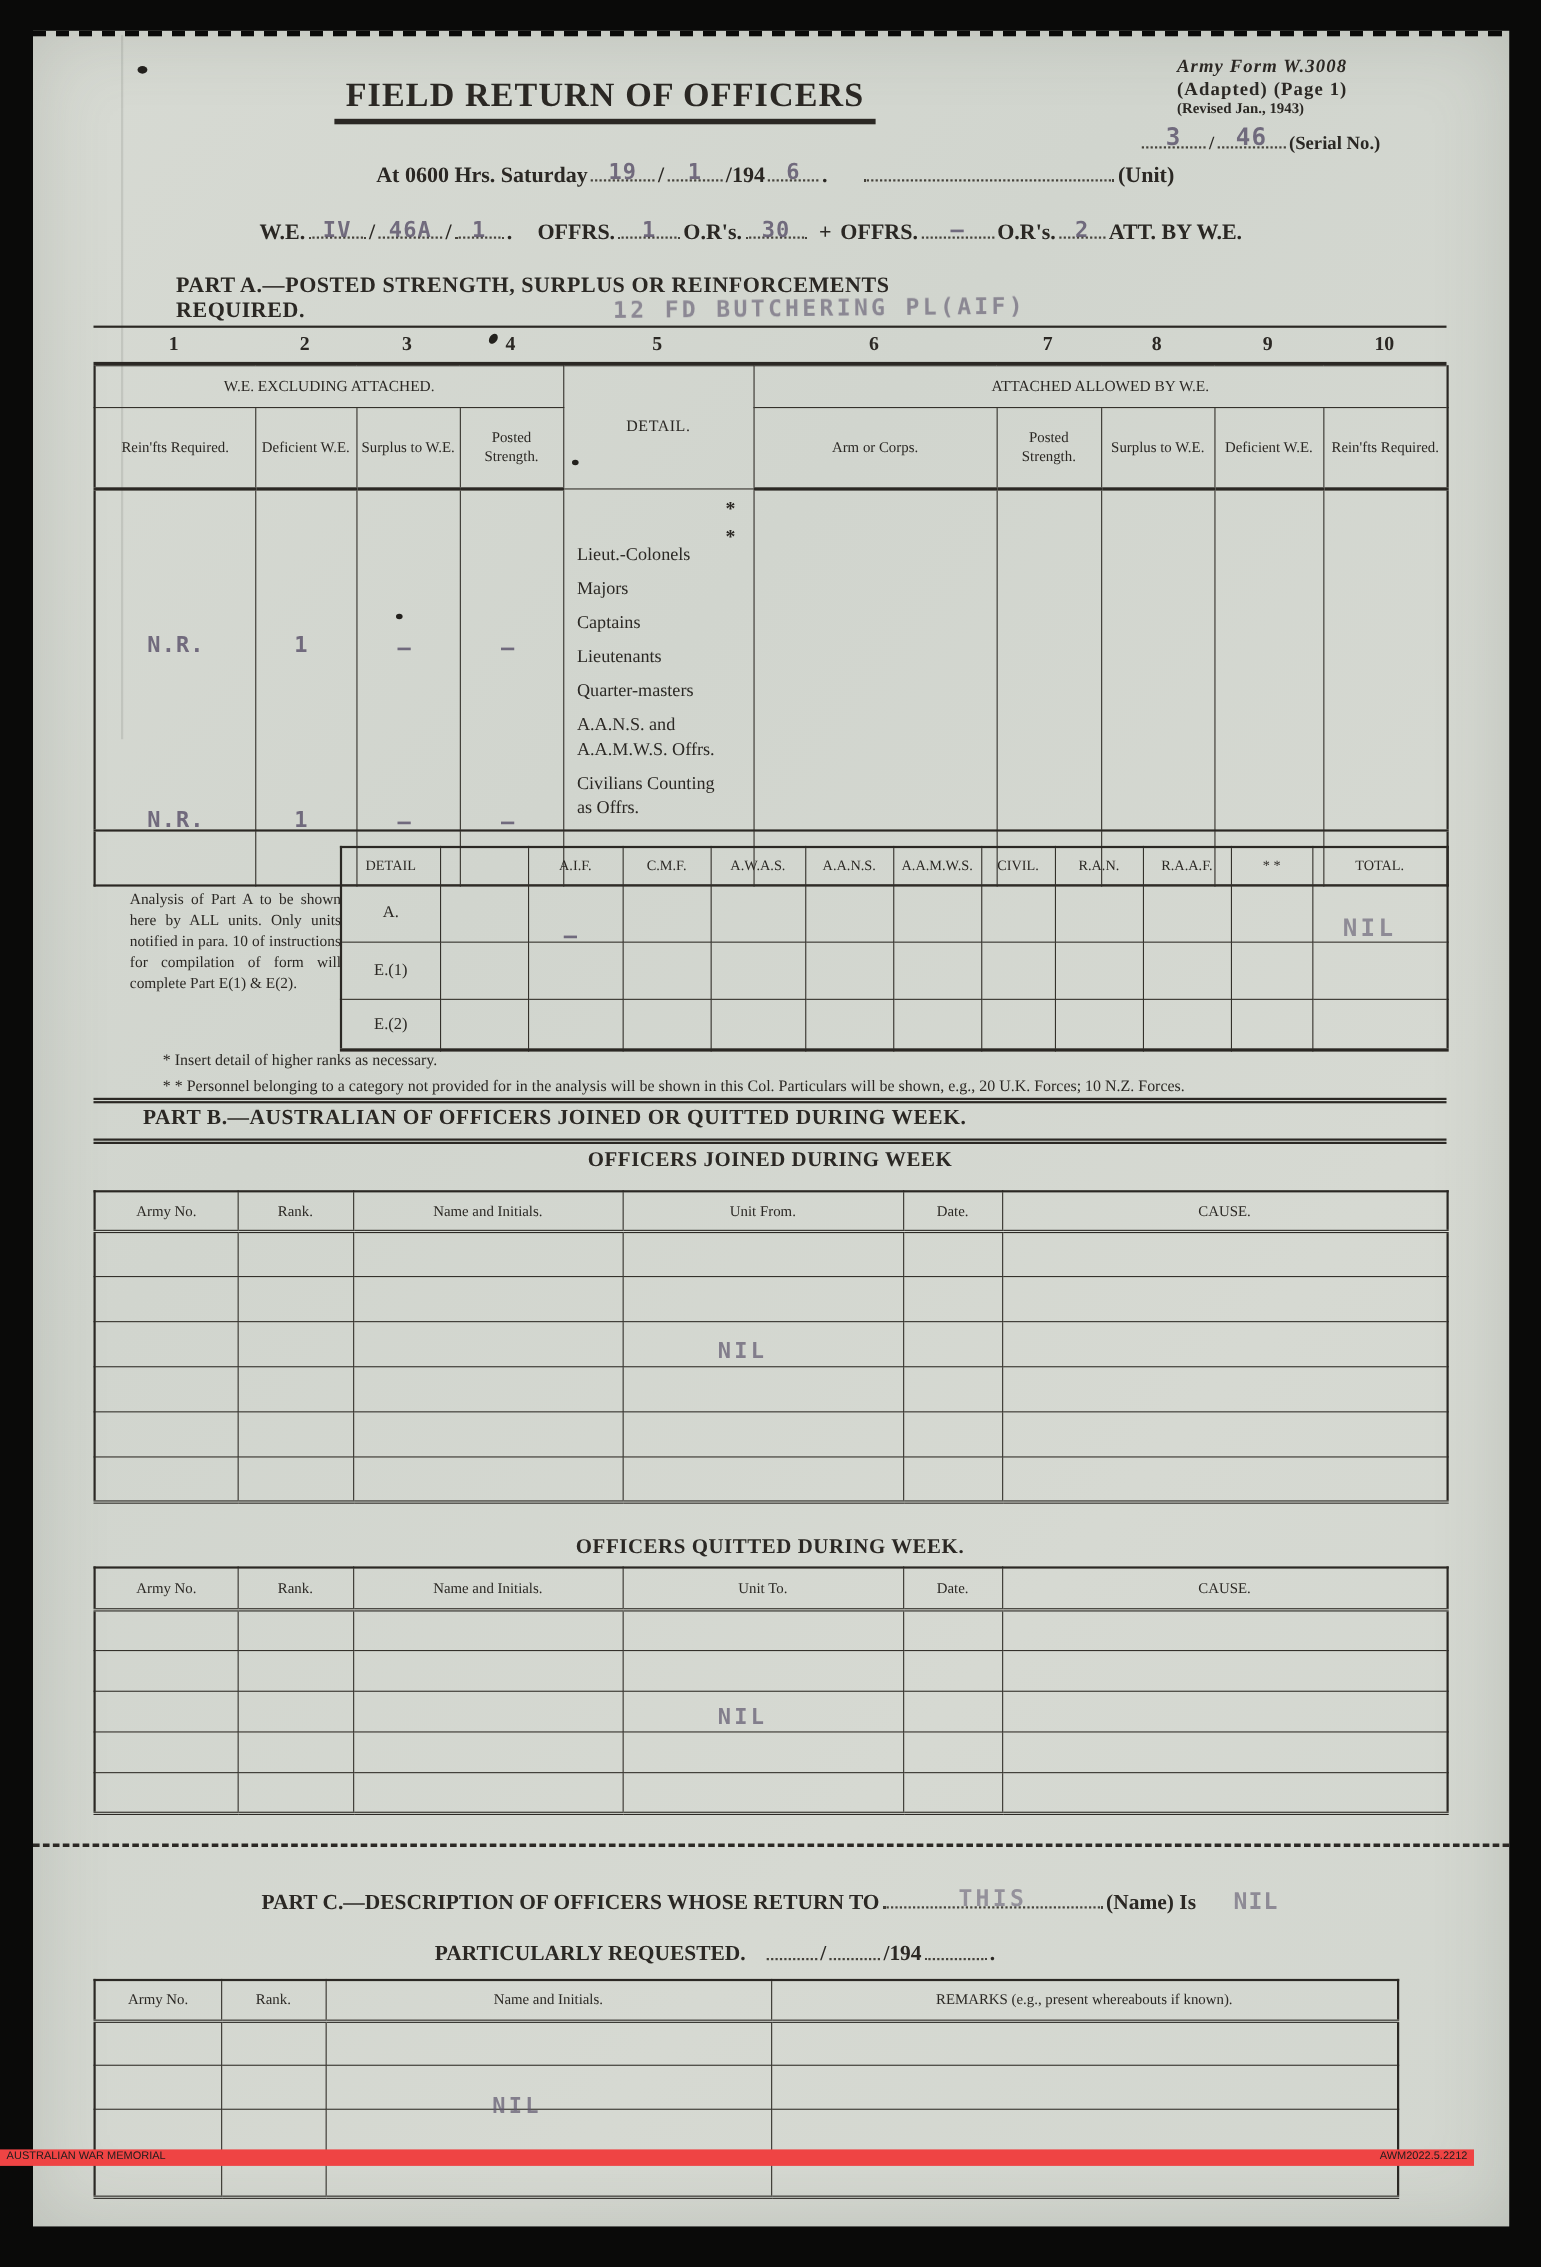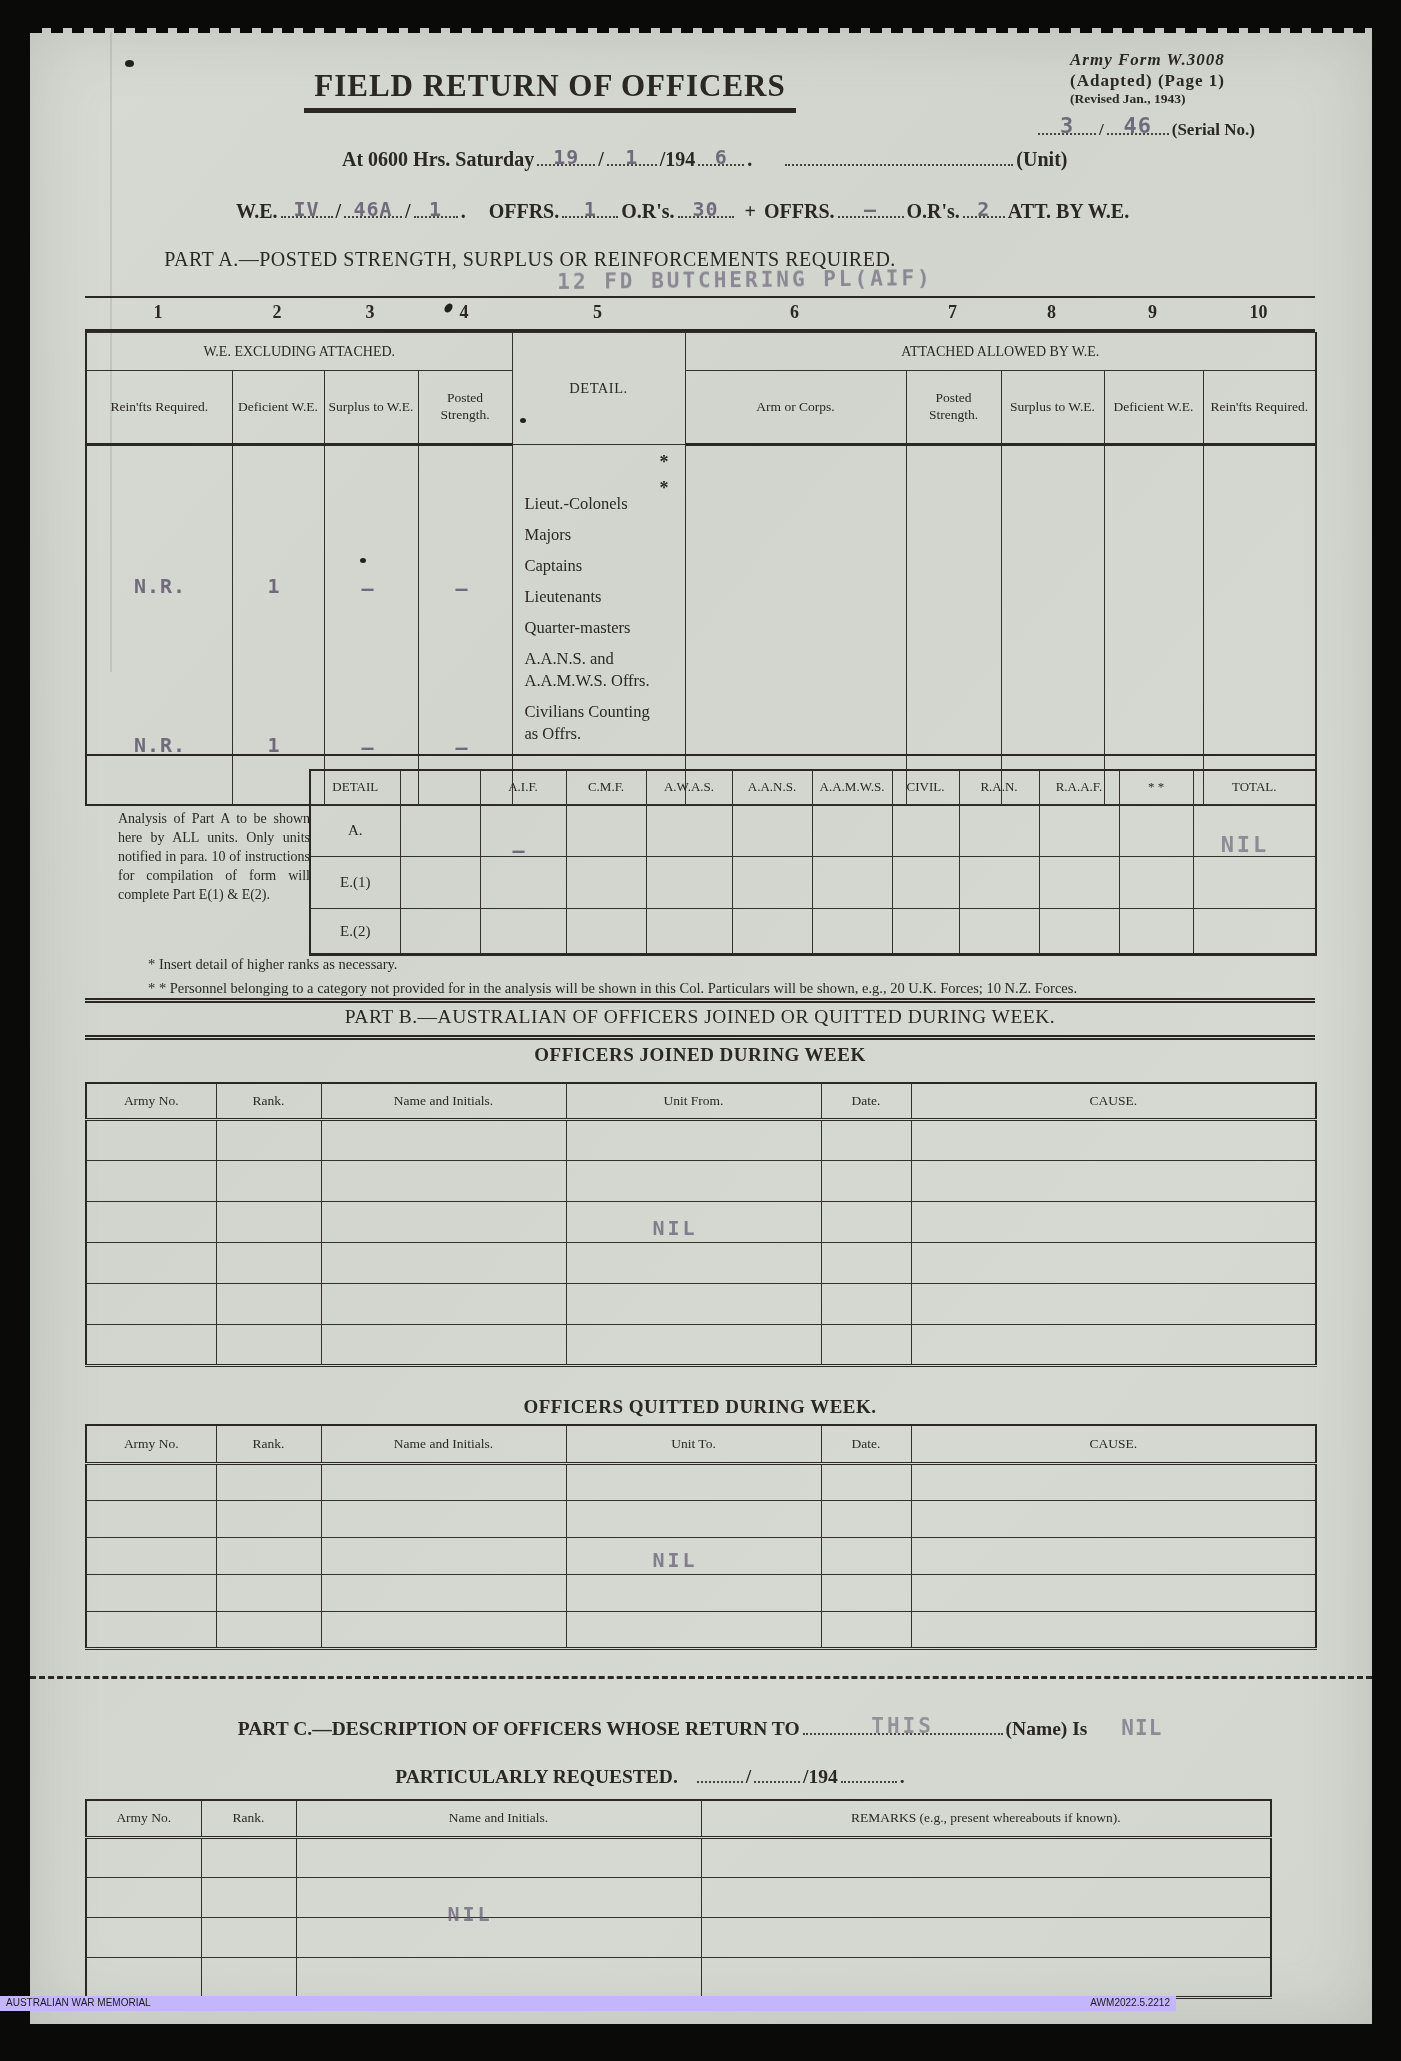--- a/index.html
+++ b/index.html
@@ -34,21 +34,21 @@
   .stamp-in{position:absolute;left:50%;bottom:-5px;transform:translateX(-50%);
             font-size:20px;white-space:nowrap;}
   .stamp-abs{position:absolute;transform:translate(-50%,-50%);font-family:"DejaVu Sans Mono",monospace;
              font-weight:700;color:#60586f;opacity:.85;filter:blur(.6px);font-size:20px;
              letter-spacing:1px;white-space:nowrap;}
   .stamp-big{font-size:22px;}
 
   .hline{font-weight:700;font-size:20px;white-space:nowrap;}
 
   
-  .part-heading{position:absolute;text-align:center;font-weight:400;letter-spacing:.5px;}
+  .part-heading{position:absolute;font-weight:700;letter-spacing:.5px;}
 
   
   table{border-collapse:collapse;table-layout:fixed;position:absolute;background:transparent;}
   td{border:1.5px solid #34312b;padding:0 3px;text-align:center;vertical-align:middle;
      font-family:"Liberation Serif",serif;color:#2b2824;overflow:hidden;}
   .numsrow{position:absolute;display:flex;border-bottom:3px solid #2b2824;
            font-weight:700;font-size:18px;}
   .numsrow span{display:inline-block;text-align:center;padding:4px 0 6px;}
 
   .parta td{font-size:13.5px;line-height:1.25;}
@@ -73,21 +73,21 @@
   .ptable td{font-size:14px;}
   .ptable tr.hdr td{border-bottom:3.5px double #2b2824;font-size:13.5px;}
   .ptable{border-top:2.5px solid #2b2824;}
   .tbot td{border-bottom:3.5px double #2b2824;}
 
   .section-title{position:absolute;text-align:center;font-weight:700;font-size:19px;letter-spacing:.5px;}
 
   .pc-line{position:absolute;text-align:center;font-weight:700;font-size:19.5px;white-space:nowrap;}
   .pc-nil{display:inline-block;margin-left:34px;font-size:21px;opacity:.6;}
 
-  .footerbar{position:absolute;left:0;top:1996px;width:1176px;height:15px;background:#c4b5fd;
+  .footerbar{position:absolute;left:0;top:1954px;width:1340px;height:15px;background:#ef4444;
              font-family:"Liberation Sans",sans-serif;font-size:10px;color:#1c1c1c;}
   .footerbar .fl{position:absolute;left:6px;top:1px;}
   .footerbar .fr{position:absolute;right:6px;top:1px;}
 </style>
 </head>
 <body>
 
 <div class="paper">
   <div class="perf"></div>
   <div class="foldline"></div>

